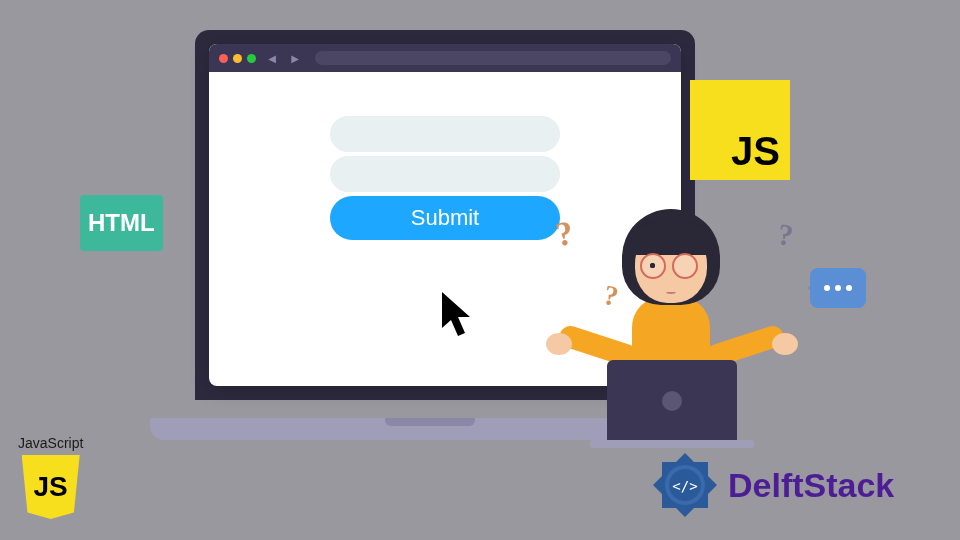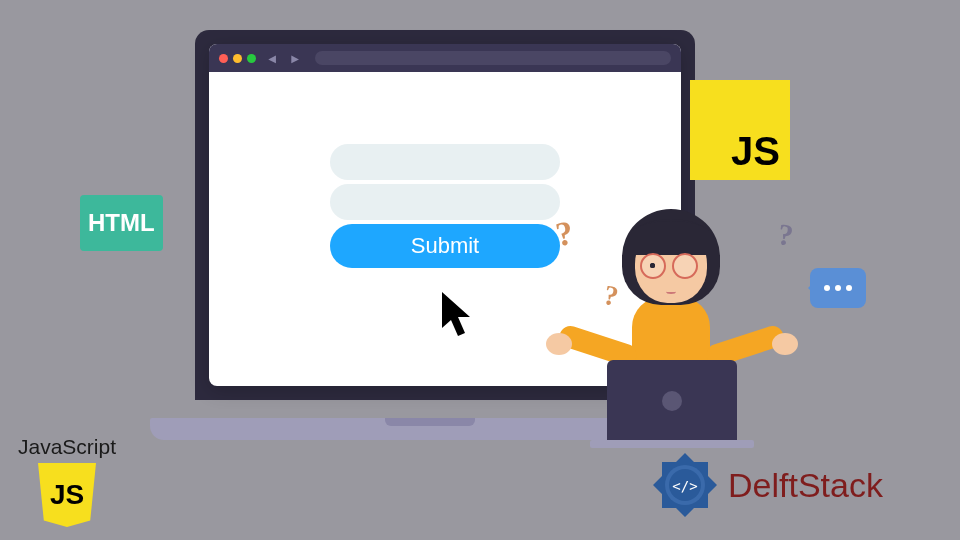--- a/index.html
+++ b/index.html
@@ -13,21 +13,21 @@
   
   
   .browser { position:absolute; top:14px; left:14px; right:14px; bottom:14px; background:#fff; border-radius:8px; overflow:hidden; box-shadow:0 4px 20px rgba(0,0,0,0.2); }
   .browser-bar { height:28px; background:#3a3654; display:flex; align-items:center; padding:0 10px; gap:5px; }
   .dot { width:9px; height:9px; border-radius:50%; }
   .dot.r{background:#ff5f56}.dot.y{background:#ffbd2e}.dot.g{background:#27c93f}
   .nav-btn { width:14px; height:14px; color:#8a87a8; font-size:10px; display:flex; align-items:center; justify-content:center; margin-left:4px; }
   .url-bar { flex:1; height:14px; background:#4a4664; border-radius:7px; margin-left:8px; }
   
   
-  .form-area { padding:72px 70px; display:flex; flex-direction:column; align-items:center; gap:4px;text-align:center; }
+  .form-area { padding:44px 70px; display:flex; flex-direction:column; align-items:center; gap:4px;text-align:center; }
   .input-field { width:230px; height:36px; background:#e8f0f2; border-radius:18px; }
   .submit-btn { width:230px; height:44px; background:#1ea7ff; border-radius:22px; color:#fff; font-size:22px; font-weight:500; display:flex; align-items:center; justify-content:center; cursor:pointer; }
   
   
   .cursor { position:absolute; left:440px; top:290px; z-index:10; }
   
   
   .html-badge { position:absolute; left:80px; top:195px; background:#3db89b; color:#fff; padding:14px 8px; font-size:24px; font-weight:600; border-radius:4px; }
   
   
@@ -61,27 +61,27 @@
   .q3 { left:778px; top:218px; font-size:30px; color:#7a7690; transform:rotate(8deg); }
   .q4 { left:576px; top:330px; font-size:22px; color:#7a7690; transform:rotate(-8deg); }
   
   
   .bubble { position:absolute; left:810px; top:268px; width:56px; height:40px; background:#5a8fd6; border-radius:8px; display:flex; align-items:center; justify-content:center; gap:5px; }
   .bubble::after { content:""; position:absolute; left:-8px; top:14px; border:6px solid transparent; border-right-color:#5a8fd6; }
   .bdot { width:6px; height:6px; background:#fff; border-radius:50%; }
   
   
   .js-logo-wrap { position:absolute; left:18px; top:435px; text-align:center; }
-  .js-text { font-size:21px; font-weight:500; color:#1a1a1a; margin-bottom:4px; }
+  .js-text { font-size:14px; font-weight:500; color:#1a1a1a; margin-bottom:4px; }
   .js-shield { width:58px; height:64px; background:#f7df1e; position:relative; margin:0 auto; clip-path:polygon(0 0,100% 0,90% 90%,50% 100%,10% 90%); display:flex; align-items:center; justify-content:center; font-size:28px; font-weight:700; color:#000; }
   
   
   .delft { position:absolute; left:650px; top:450px; display:flex; align-items:center; gap:8px; }
   .delft-logo { width:70px; height:70px; position:relative; }
-  .delft-text { font-size:34px; color:#7f1d1d; font-weight:400; }
+  .delft-text { font-size:34px; color:#4c1d95; font-weight:700; }
 </style>
 </head>
 <body>
 
 <div class="laptop">
   <div class="laptop-screen">
     <div class="browser">
       <div class="browser-bar">
         <div class="dot r"></div>
         <div class="dot y"></div>

